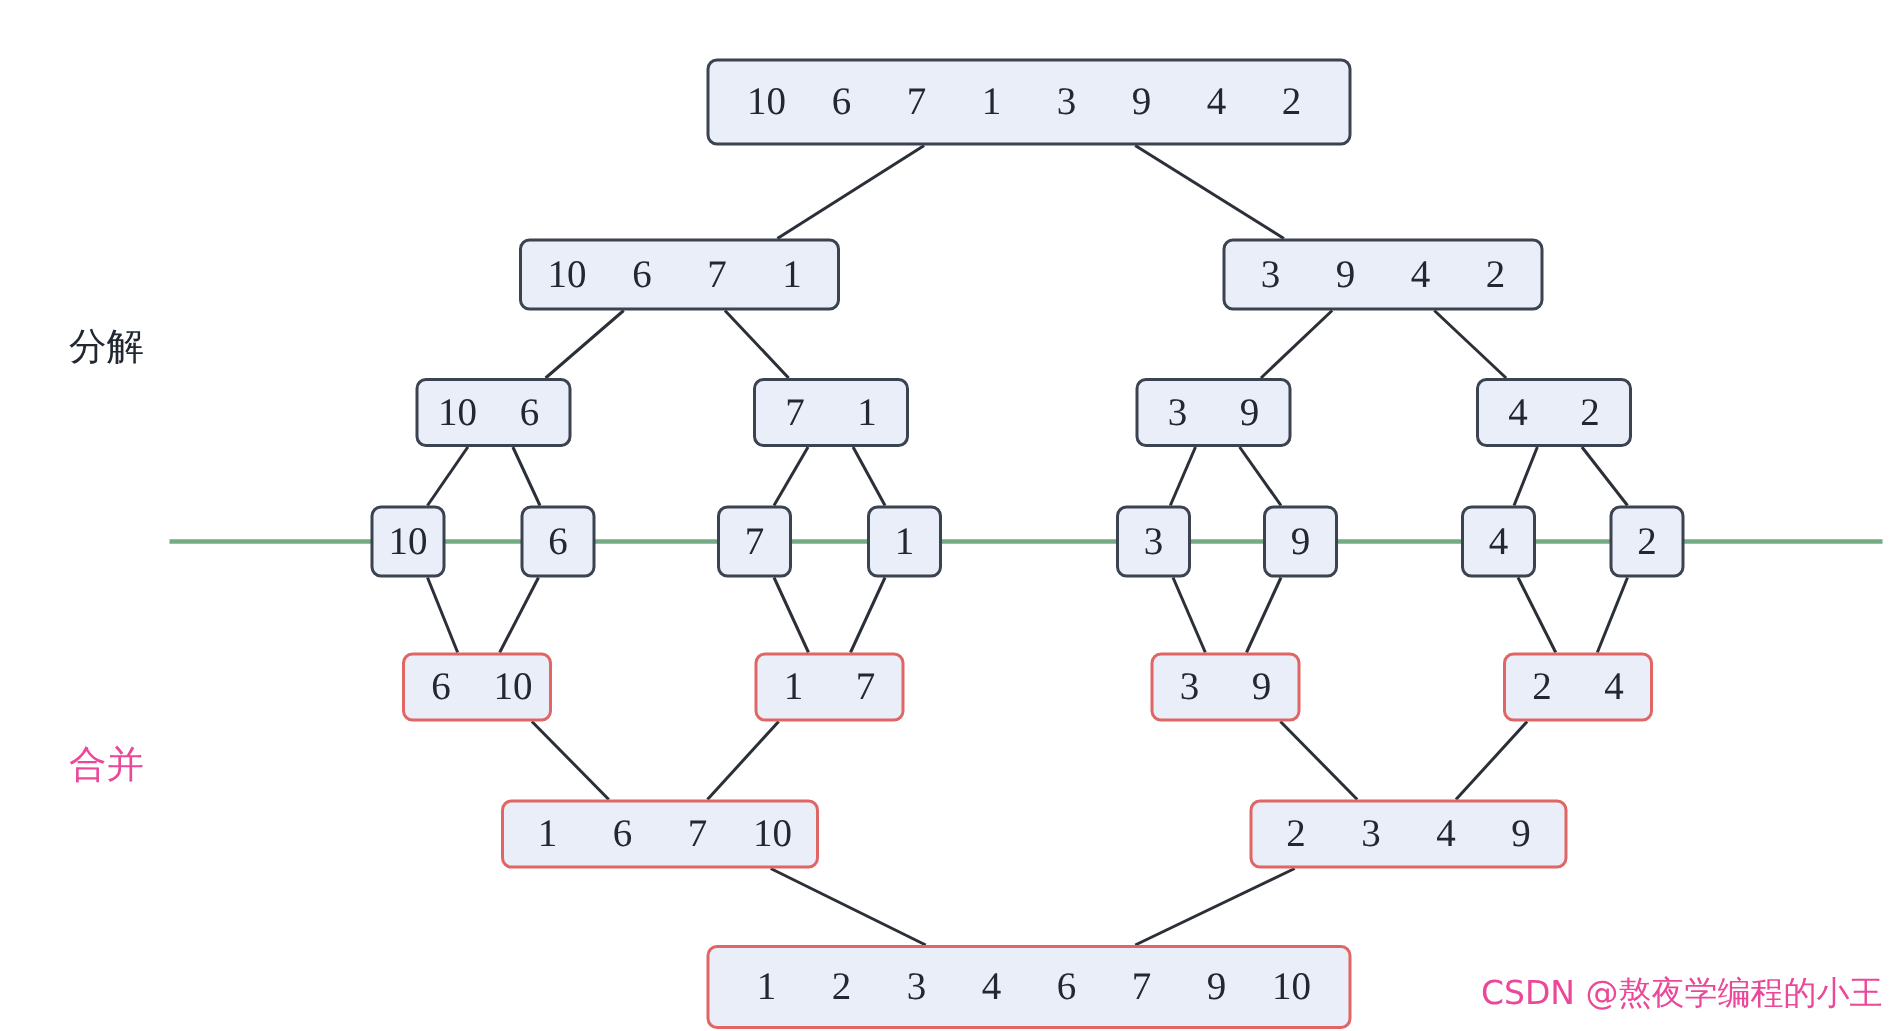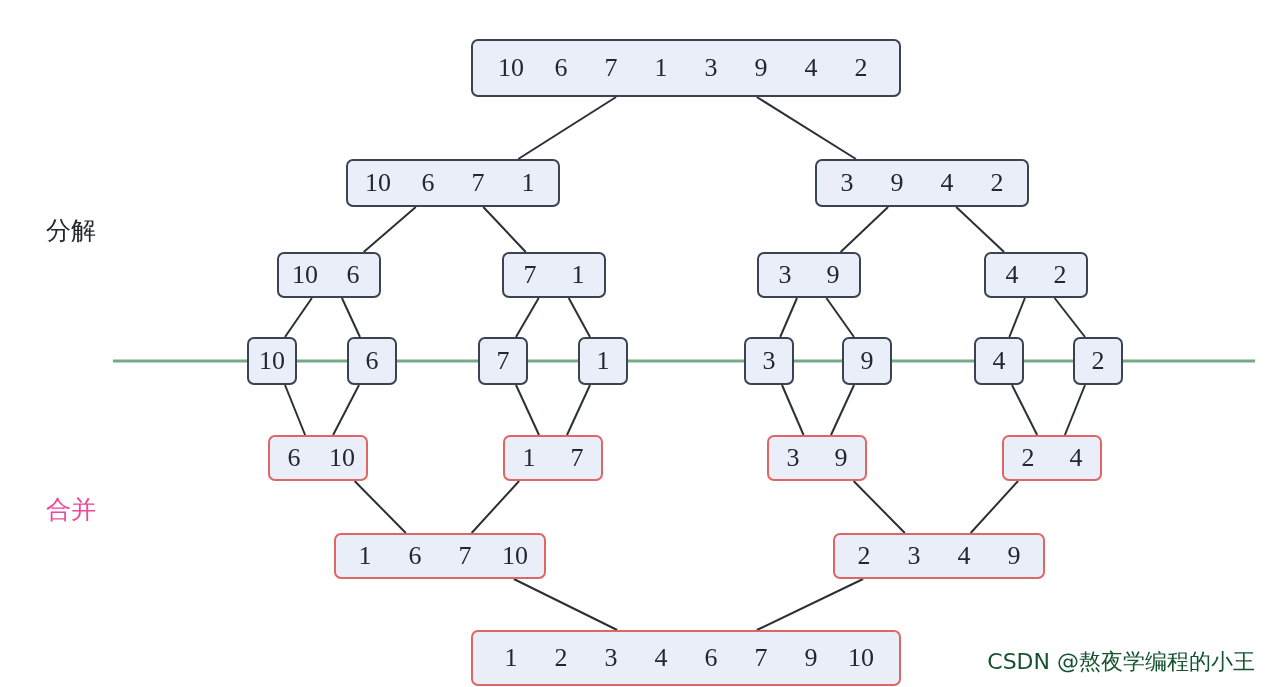--- a/index.html
+++ b/index.html
@@ -116,14 +116,14 @@
       <div class="node merge" style="left: 767px; top: 435px; width: 100px; height: 46px; background: rgb(234, 238, 248); border-color: rgb(224, 102, 102); color: rgb(34, 40, 49);"><span class="cells"><span class="cell" style="width: 48px;">3</span><span class="cell" style="width: 48px;">9</span></span></div>
       <div class="node merge" style="left: 1002px; top: 435px; width: 100px; height: 46px; background: rgb(234, 238, 248); border-color: rgb(224, 102, 102); color: rgb(34, 40, 49);"><span class="cells"><span class="cell" style="width: 48px;">2</span><span class="cell" style="width: 48px;">4</span></span></div>
       <div class="node merge" style="left: 334px; top: 533px; width: 212px; height: 46px; background: rgb(234, 238, 248); border-color: rgb(224, 102, 102); color: rgb(34, 40, 49);"><span class="cells"><span class="cell" style="width: 50px;">1</span><span class="cell" style="width: 50px;">6</span><span class="cell" style="width: 50px;">7</span><span class="cell" style="width: 50px;">10</span></span></div>
       <div class="node merge" style="left: 833px; top: 533px; width: 212px; height: 46px; background: rgb(234, 238, 248); border-color: rgb(224, 102, 102); color: rgb(34, 40, 49);"><span class="cells"><span class="cell" style="width: 50px;">2</span><span class="cell" style="width: 50px;">3</span><span class="cell" style="width: 50px;">4</span><span class="cell" style="width: 50px;">9</span></span></div>
       <div class="node merge" style="left: 471px; top: 630px; width: 430px; height: 56px; background: rgb(234, 238, 248); border-color: rgb(224, 102, 102); color: rgb(34, 40, 49);"><span class="cells"><span class="cell" style="width: 50px;">1</span><span class="cell" style="width: 50px;">2</span><span class="cell" style="width: 50px;">3</span><span class="cell" style="width: 50px;">4</span><span class="cell" style="width: 50px;">6</span><span class="cell" style="width: 50px;">7</span><span class="cell" style="width: 50px;">9</span><span class="cell" style="width: 50px;">10</span></span></div>
     </div>
   <div id="labels-layer">
       <div class="phase-label" style="left: 46px; top: 214px; color: rgb(34, 40, 49);">分解</div>
       <div class="phase-label" style="left: 46px; top: 493px; color: #ec4899;">合并</div>
     </div>
-  <div class="watermark" style="color: #14532d;">CSDN @熬夜学编程的小王</div>
+  <div class="watermark" style="color: #ec4899;">CSDN @熬夜学编程的小王</div>
 </div>
 
 </body></html>

